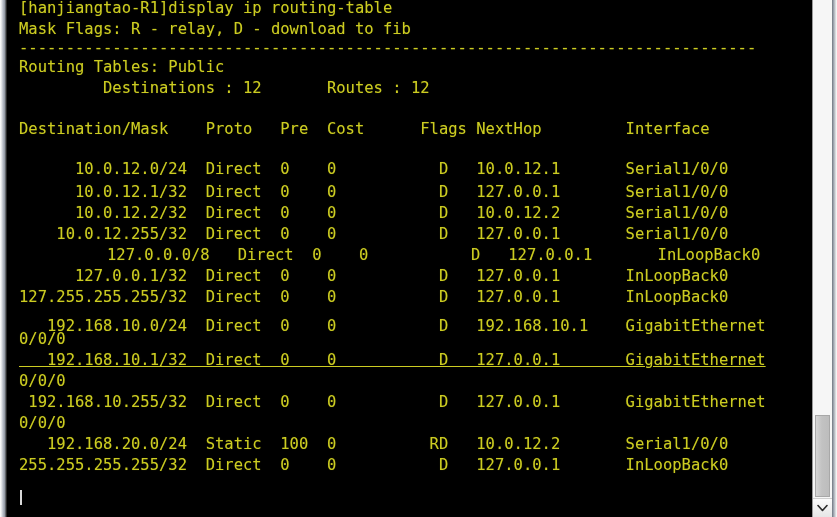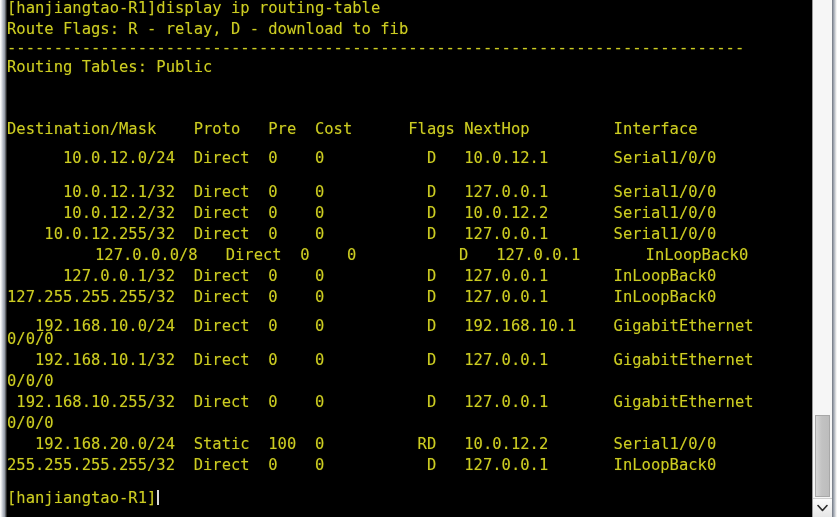--- a/index.html
+++ b/index.html
@@ -33,20 +33,21 @@
     background: linear-gradient(to right, #ffffff 0px, #f0f0f0 1px, #b9bec8 3px, #8e949e 5px, #3a3a3a 6px, #1a1a1a 7px);
   }
 
   
   #console-output {
     position: relative;
     flex: 1 1 auto;
     height: 517px;
     background: #000000;
     overflow: hidden;
+    margin-left: 12px;
   }
 
   .term-line {
     position: absolute;
     left: 0;
     white-space: pre;
     color: #cccc22;
     font-size: 15.5px;
     line-height: 21px;
     height: 21px;
@@ -118,43 +119,44 @@
 </head>
 <body>
 
 <div id="terminal-window">
 
   <div id="console-left-bevel"></div>
 
   <div id="console-output">
 
     <div class="term-line" style="top:-2px;">[hanjiangtao-R1]display ip routing-table</div>
-    <div class="term-line" style="top:19px;">Route Flags: R - relay, D - download to fib</div>
+    <div class="term-line" style="top:19px;">Mask Flags: R - relay, D - download to fib</div>
     <div class="term-line" style="top:38px;">-------------------------------------------------------------------------------</div>
     <div class="term-line" style="top:57px;text-align:center;">Routing Tables: Public</div>
+    <div class="term-line" style="top:78px;">         Destinations : 12       Routes : 12</div>
 
     <div class="term-line" style="top:119px;">Destination/Mask    Proto   Pre  Cost      Flags NextHop         Interface</div>
 
-    <div class="term-line" style="top:148px;">      10.0.12.0/24  Direct  0    0           D   10.0.12.1       Serial1/0/0</div>
+    <div class="term-line" style="top:159px;">      10.0.12.0/24  Direct  0    0           D   10.0.12.1       Serial1/0/0</div>
     <div class="term-line" style="top:182px;">      10.0.12.1/32  Direct  0    0           D   127.0.0.1       Serial1/0/0</div>
     <div class="term-line" style="top:203px;">      10.0.12.2/32  Direct  0    0           D   10.0.12.2       Serial1/0/0</div>
     <div class="term-line" style="top:224px;">    10.0.12.255/32  Direct  0    0           D   127.0.0.1       Serial1/0/0</div>
     <div class="term-line" style="top:245px;padding-left:32px;">      127.0.0.0/8   Direct  0    0           D   127.0.0.1       InLoopBack0</div>
     <div class="term-line" style="top:266px;">      127.0.0.1/32  Direct  0    0           D   127.0.0.1       InLoopBack0</div>
     <div class="term-line" style="top:287px;">127.255.255.255/32  Direct  0    0           D   127.0.0.1       InLoopBack0</div>
     <div class="term-line" style="top:316px;">   192.168.10.0/24  Direct  0    0           D   192.168.10.1    GigabitEthernet</div>
     <div class="term-line" style="top:329px;">0/0/0</div>
-    <div class="term-line" style="top:350px;">   192.168.10.1/32  Direct  0    0           D   127.0.0.1       GigabitEthernet</div>
+    <div class="term-line" style="top:350px;text-decoration:underline;">   192.168.10.1/32  Direct  0    0           D   127.0.0.1       GigabitEthernet</div>
     <div class="term-line" style="top:371px;">0/0/0</div>
     <div class="term-line" style="top:392px;"> 192.168.10.255/32  Direct  0    0           D   127.0.0.1       GigabitEthernet</div>
     <div class="term-line" style="top:413px;">0/0/0</div>
     <div class="term-line" style="top:434px;text-align:right;">   192.168.20.0/24  Static  100  0          RD   10.0.12.2       Serial1/0/0</div>
     <div class="term-line" style="top:455px;">255.255.255.255/32  Direct  0    0           D   127.0.0.1       InLoopBack0</div>
 
-    <div class="term-line" style="top:488px;"><span>[hanjiangtao-R1]</span><span class="cursor-bar"></span></div>
+    <div class="term-line" style="top:488px;"><span class="cursor-bar"></span></div>
 
   </div>
 
   <div id="vertical-scrollbar">
     <div id="scrollbar-track"></div>
     <div id="scrollbar-thumb"></div>
     <div id="scrollbar-down-button">
       <span>
         <svg width="11" height="8" viewBox="0 0 11 8" xmlns="http://www.w3.org/2000/svg">
           <path d="M1 1.5 L5.5 6.5 L10 1.5" fill="none" stroke="#2b2b2b" stroke-width="1.6" stroke-linecap="round" stroke-linejoin="round"></path>

